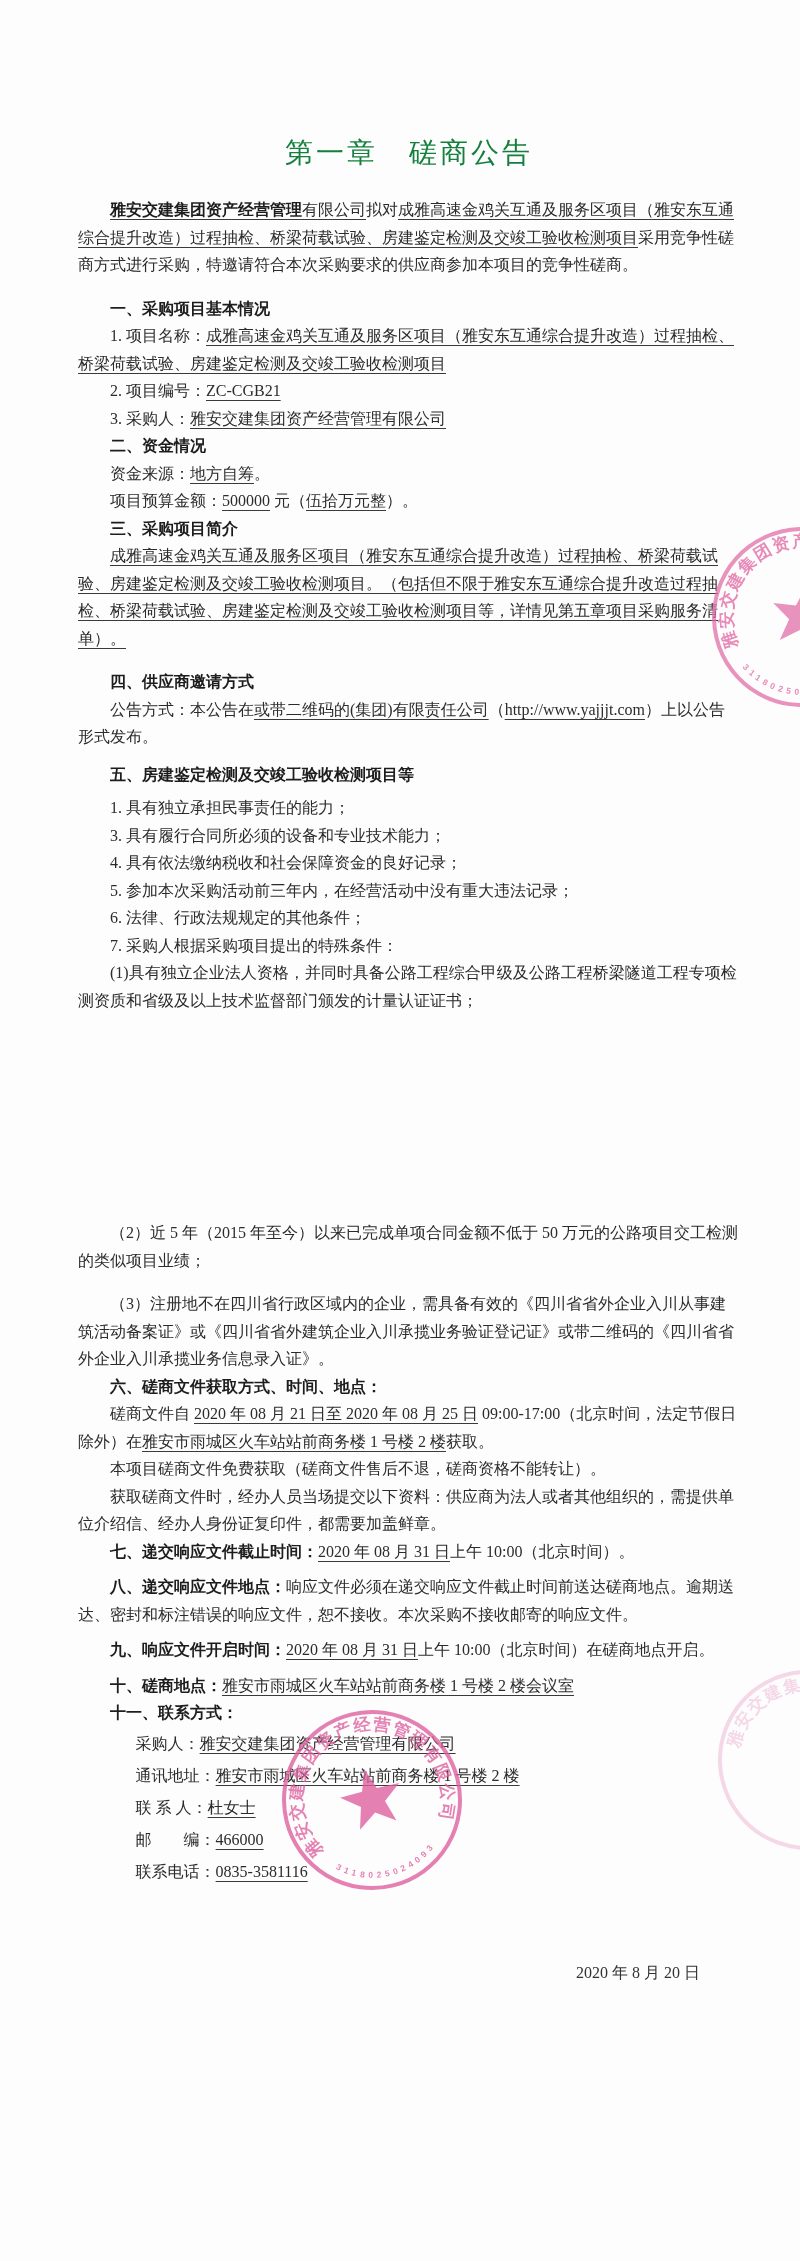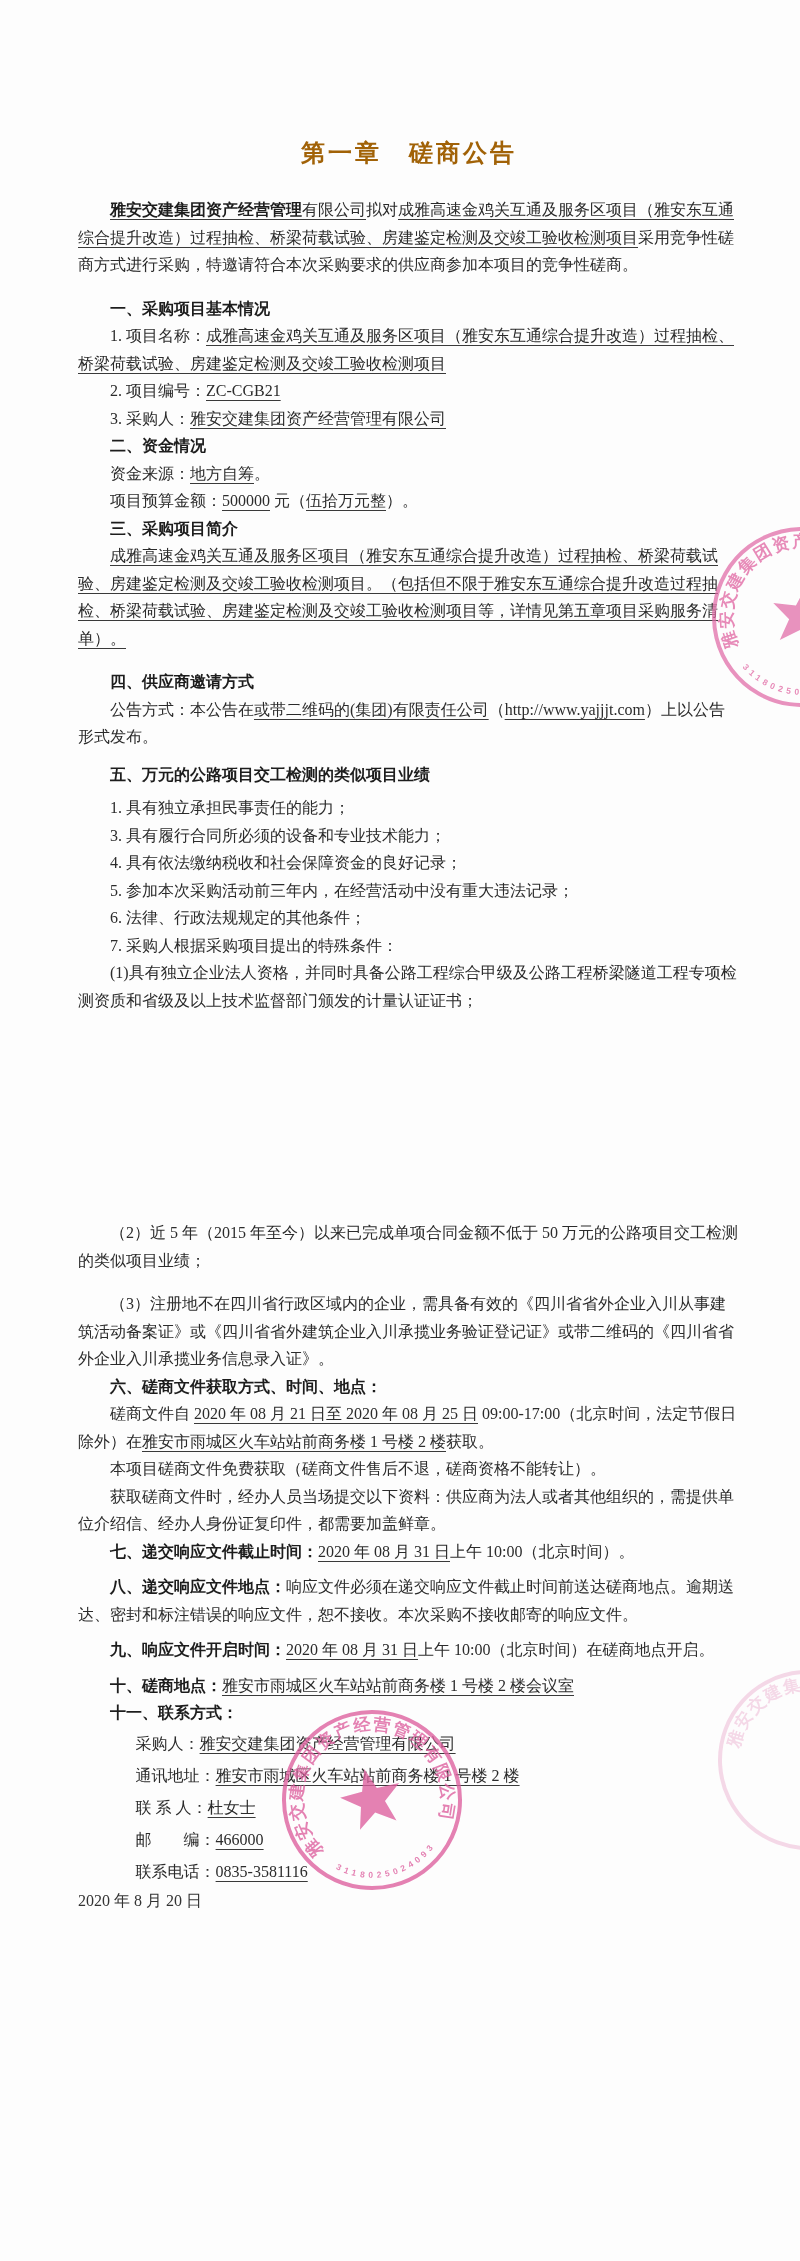--- a/index.html
+++ b/index.html
@@ -12,25 +12,25 @@
     overflow:hidden;
     color:#2b2b2b;
     font-family:"Liberation Serif","DejaVu Serif",serif;
     font-size:16px;
     line-height:27.5px;
   }
   .inner{padding:0 60px 0 78px;}
   .doc-title{
     margin:136px 0 0 0;
     text-align:center;
-    font-size:24px;
+    font-size:28px;
     line-height:34px;
-    font-weight:700;
+    font-weight:400;
     letter-spacing:3px;
-    color:#a16207;
+    color:#15803d;
     font-family:"Liberation Sans","DejaVu Sans",sans-serif;
   }
   p{margin:0;text-indent:2em;}
   p.h{
     font-weight:700;
     color:#1d1d1d;
     font-family:"Liberation Sans","DejaVu Sans",sans-serif;
   }
   span.b{
     font-weight:700;
@@ -44,21 +44,23 @@
     text-decoration-color:#3a3a3a;
   }
   .mt2{margin-top:16px;}
   .mt8{margin-top:8px;}
   .mt10{margin-top:10px;}
   .mb6{margin-bottom:6px;}
   .mt26{margin-top:26px;}
   .contact{text-indent:3.6em;line-height:30px;margin-top:2px;}
   .spacer{width:100%;}
   .date-line{
+    text-align:right;
     text-indent:0;
+    margin-top:72px;
     padding-right:40px;
     color:#333;
   }
   .stamp{position:absolute;pointer-events:none;}
   .stamp text{
     font-family:"Liberation Sans","DejaVu Sans",sans-serif;
     font-weight:700;
   }
 </style>
 </head>
@@ -104,21 +106,21 @@
         <p class=""><span>1. 项目名称：</span><span class="u">成雅高速金鸡关互通及服务区项目（雅安东互通综合提升改造）过程抽检、桥梁荷载试验、房建鉴定检测及交竣工验收检测项目</span></p>
         <p class=""><span>2. 项目编号：</span><span class="u">ZC-CGB21</span></p>
         <p class=""><span>3. 采购人：</span><span class="u">雅安交建集团资产经营管理有限公司</span></p>
         <p class="h"><span>二、资金情况</span></p>
         <p class=""><span>资金来源：</span><span class="u">地方自筹</span><span>。</span></p>
         <p class=""><span>项目预算金额：</span><span class="u">500000</span><span> 元（</span><span class="u">伍拾万元整</span><span>）。</span></p>
         <p class="h"><span>三、采购项目简介</span></p>
         <p class=""><span class="u">成雅高速金鸡关互通及服务区项目（雅安东互通综合提升改造）过程抽检、桥梁荷载试验、房建鉴定检测及交竣工验收检测项目。（包括但不限于雅安东互通综合提升改造过程抽检、桥梁荷载试验、房建鉴定检测及交竣工验收检测项目等，详情见第五章项目采购服务清单）。</span></p>
         <p class="h mt2"><span>四、供应商邀请方式</span></p>
         <p class=""><span>公告方式：本公告在</span><span class="u">或带二维码的(集团)有限责任公司</span><span>（</span><span class="u">http://www.yajjjt.com</span><span>）上以公告形式发布。</span></p>
-        <p class="h mt10 mb6"><span>五、万元的公路项目交工检测的类似项目业绩</span></p>
+        <p class="h mt10 mb6"><span>五、房建鉴定检测及交竣工验收检测项目等</span></p>
         <p class=""><span>1. 具有独立承担民事责任的能力；</span></p>
         <p class=""><span>3. 具有履行合同所必须的设备和专业技术能力；</span></p>
         <p class=""><span>4. 具有依法缴纳税收和社会保障资金的良好记录；</span></p>
         <p class=""><span>5. 参加本次采购活动前三年内，在经营活动中没有重大违法记录；</span></p>
         <p class=""><span>6. 法律、行政法规规定的其他条件；</span></p>
         <p class=""><span>7. 采购人根据采购项目提出的特殊条件：</span></p>
         <p class=""><span>(1)具有独立企业法人资格，并同时具备公路工程综合甲级及公路工程桥梁隧道工程专项检测资质和省级及以上技术监督部门颁发的计量认证证书；</span></p>
         <div class="spacer" style="height: 205px;"></div>
         <p class=""><span>（2）近 5 年（2015 年至今）以来已完成单项合同金额不低于 50 万元的公路项目交工检测的类似项目业绩；</span></p>
         <p class=" mt2"><span>（3）注册地不在四川省行政区域内的企业，需具备有效的《四川省省外企业入川从事建筑活动备案证》或《四川省省外建筑企业入川承揽业务验证登记证》或带二维码的《四川省省外企业入川承揽业务信息录入证》。</span></p>

